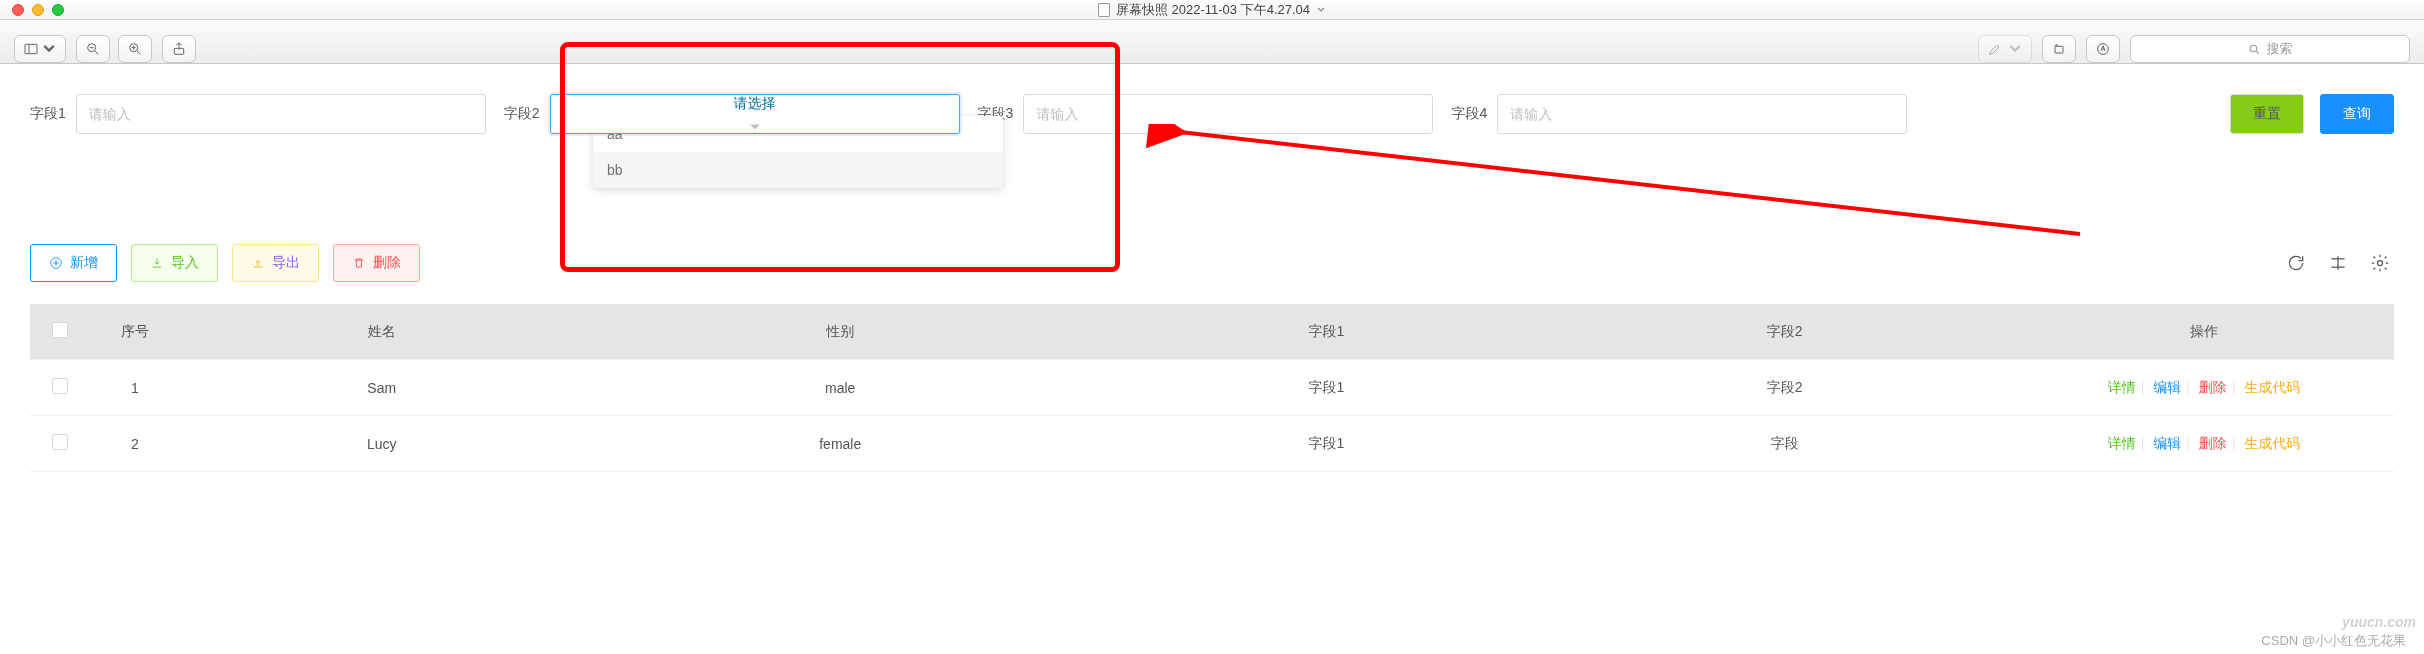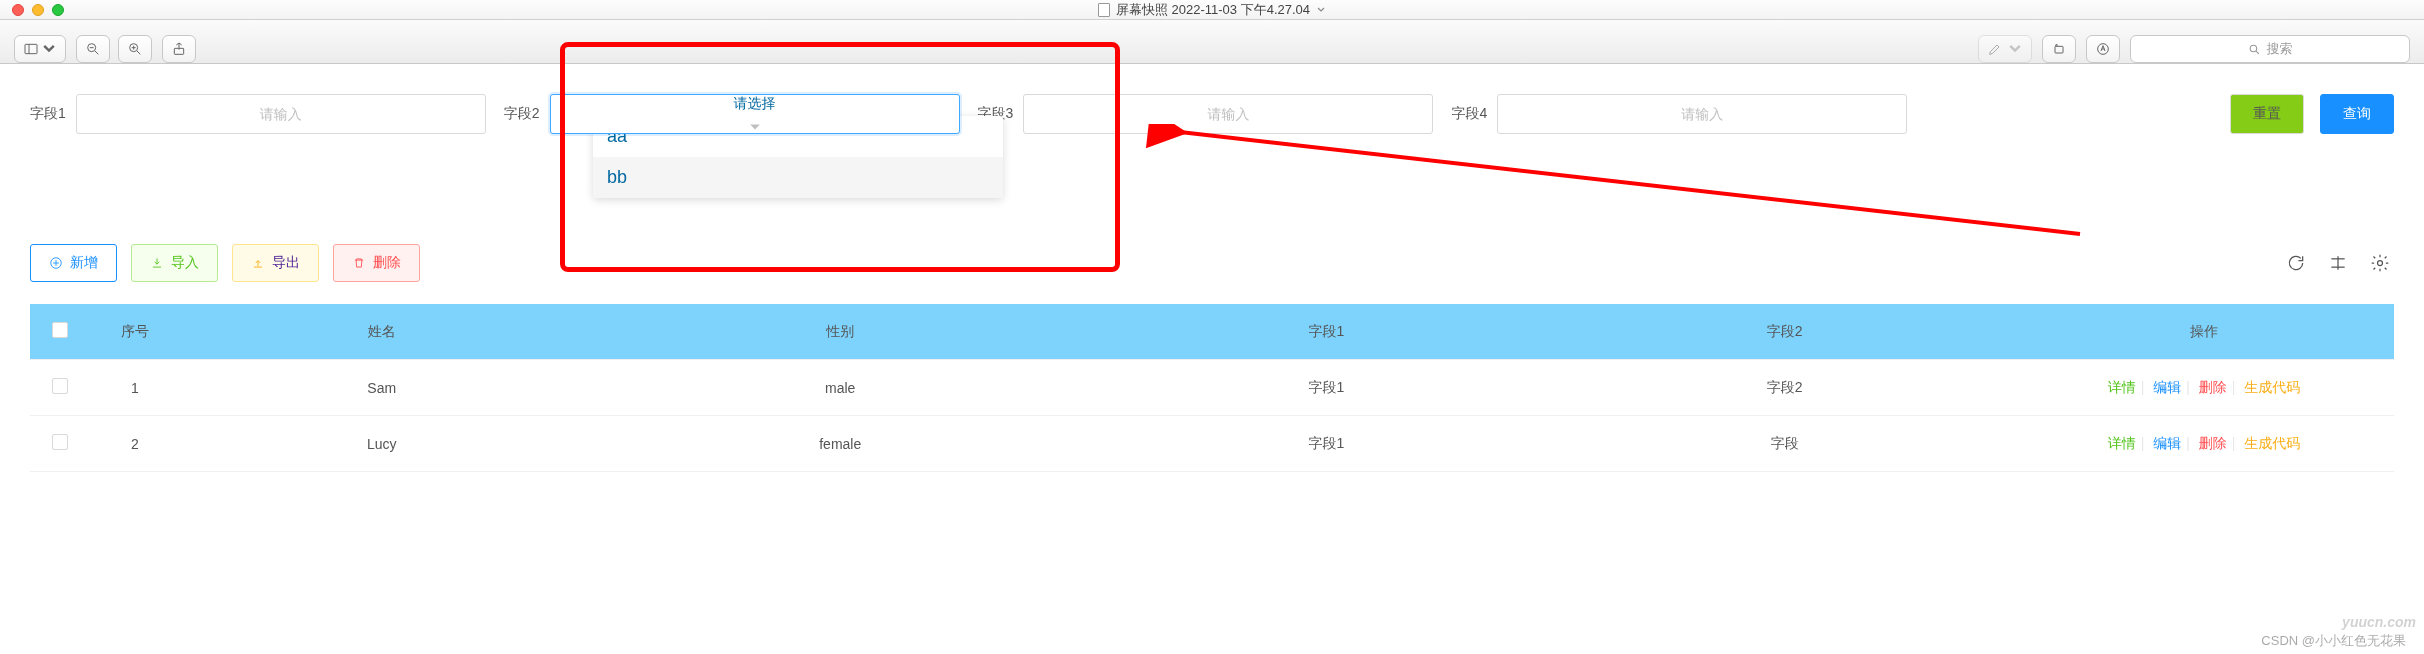--- a/index.html
+++ b/index.html
@@ -23,59 +23,59 @@
 .tbtn.disabled { opacity: 0.5; }
 .toolbar-spacer { flex: 1; }
 .search-field { width: 280px; height: 28px; border: 1px solid #c8c8c8; border-radius: 6px; background: #fff; display: flex; align-items: center; justify-content: center; gap: 6px; color: #999; font-size: 13px; }
 .search-field svg { width: 13px; height: 13px; stroke: #999; fill: none; stroke-width: 2; }
 
 
 .content { padding: 30px 30px 0; position: relative; }
 .filter-row { display: flex; align-items: center; gap: 6px; }
 .filter-group { display: flex; align-items: center; gap: 10px; margin-right: 12px; }
 .filter-label { color: #555; font-size: 14px; white-space: nowrap; }
-.filter-input { width: 410px; height: 40px; border: 1px solid #d9d9d9; border-radius: 3px; padding: 0 12px; font-size: 14px; color: #333; text-align: center; }
+.filter-input { width: 410px; height: 40px; border: 1px solid #d9d9d9; border-radius: 3px; padding: 0 12px; font-size: 14px; color: #333; }
 .filter-input::placeholder { color: #bfbfbf; }
 .filter-select { width: 410px; height: 40px; border: 1px solid #40a9ff; border-radius: 3px; padding: 0 12px; font-size: 14px; color: #0369a1; display: flex; align-items: center; justify-content: space-between; cursor: pointer; box-shadow: 0 0 0 2px rgba(24,144,255,.15); background: #fff; position: relative; z-index: 20; flex-direction: column; }
 .filter-select svg { width: 12px; height: 12px; fill: #bfbfbf; }
 .filter-spacer { flex: 1; }
 .btn { height: 40px; padding: 0 22px; border-radius: 3px; font-size: 14px; cursor: pointer; display: inline-flex; align-items: center; justify-content: center; }
 .btn-default { background: #84cc16; border: 1px solid #d9d9d9; color: #555; }
 .btn-primary { background: #1890ff; border: 1px solid #1890ff; color: #fff; }
 
 
 .redbox { position: absolute; border: 5px solid #ff0000; border-radius: 8px; pointer-events: none; z-index: 30; }
 .arrow-svg { position: absolute; pointer-events: none; z-index: 25; }
 
 
 .dropdown { position: absolute; background: #fff; border-radius: 3px; box-shadow: 0 2px 8px rgba(0,0,0,.15); z-index: 15; }
-.dropdown-item { padding: 10px 14px; font-size: 18px; color: #0369a1; cursor: pointer; }
+.dropdown-item { padding: 10px 14px; font-size: 14px; color: #737373; cursor: pointer; }
 .dropdown-item.hover { background: #f5f5f5; }
 
 
 .actions-row { display: flex; align-items: center; margin-top: 110px; gap: 14px; }
 .abtn { height: 38px; padding: 0 18px; border-radius: 3px; font-size: 14px; display: inline-flex; align-items: center; gap: 7px; cursor: pointer; }
 .abtn svg { width: 14px; height: 14px; }
 .abtn-add { background: #fff; border: 1px solid #1890ff; color: #1890ff; }
 .abtn-add svg { stroke: #1890ff; fill: none; stroke-width: 1.5; }
 .abtn-import { background: #f6ffed; border: 1px solid #b7eb8f; color: #52c41a; }
 .abtn-import svg { stroke: #52c41a; fill: none; stroke-width: 1.5; }
-.abtn-export { background: #fffbe6; border: 1px solid #ffe58f; color: #4c1d95; }
+.abtn-export { background: #fffbe6; border: 1px solid #ffe58f; color: #8b5cf6; }
 .abtn-export svg { stroke: #faad14; fill: none; stroke-width: 1.5; }
 .abtn-delete { background: #fff1f0; border: 1px solid #ffa39e; color: #ff4d4f; }
 .abtn-delete svg { stroke: #ff4d4f; fill: none; stroke-width: 1.5; }
 .actions-spacer { flex: 1; }
 .tool-icon { width: 20px; height: 20px; cursor: pointer; color: #555; }
 .tool-icon svg { width: 100%; height: 100%; stroke: currentColor; fill: none; stroke-width: 1.5; }
 .tool-icons { display: flex; gap: 22px; align-items: center; padding-right: 4px; }
 
 
 .table { width: 100%; margin-top: 22px; border-collapse: collapse; }
 .table th, .table td { text-align: center; padding: 18px 8px; font-size: 14px; color: #555; font-weight: 400; }
-.table thead th { background: #7dd3fc; border-bottom: 1px solid #f0f0f0; }
+.table thead th { background: #e5e5e5; border-bottom: 1px solid #f0f0f0; }
 .table tbody td { border-bottom: 1px solid #f0f0f0; }
 .checkbox { width: 16px; height: 16px; border: 1px solid #d9d9d9; border-radius: 2px; display: inline-block; background: #fff; }
 .op-link { cursor: pointer; padding: 0 5px; }
 .op-detail { color: #52c41a; }
 .op-edit { color: #1890ff; }
 .op-del { color: #ff4d4f; }
 .op-gen { color: #faad14; }
 .op-sep { color: #e8e8e8; }
 
 

